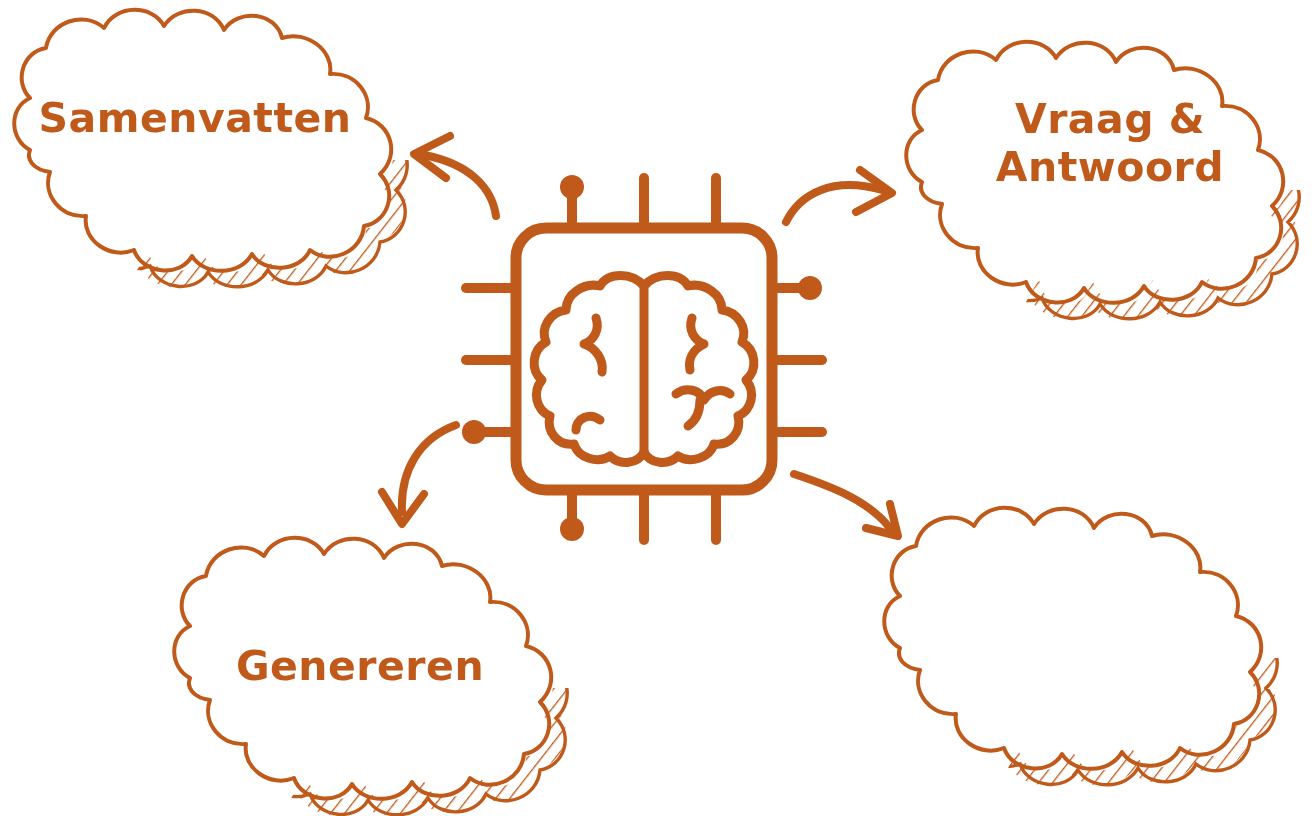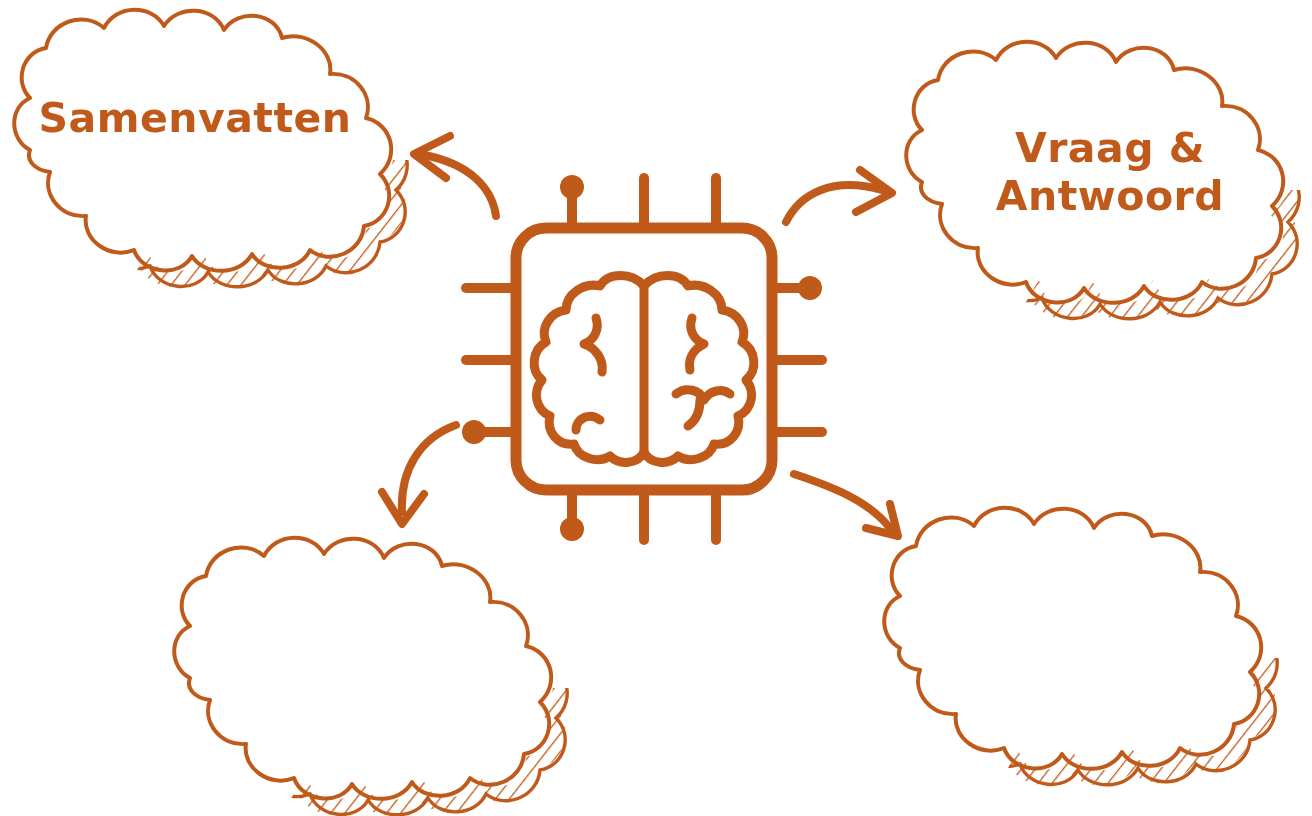--- a/index.html
+++ b/index.html
@@ -35,21 +35,20 @@
     white-space: pre-line;
     pointer-events: none;
   }
   #label-samenvatten {
     left: 30px;  top: 95px;  width: 330px;
     font-size: 41px;
   }
   #label-vraag {
     left: 960px; top: 96px;  width: 300px;
     font-size: 41px;
-    margin-top: 29px;
   }
   #label-genereren {
     left: 210px; top: 643px; width: 300px;
     font-size: 41px;
   }
   #label-vertalen {
     left: 950px; top: 603px; width: 290px;
     font-size: 41px;
   }
 </style>
@@ -282,15 +281,16 @@
         <path d="M 866 528 L 898 536 L 890 504" stroke-width="8"></path>
       </g>
     </g>
   </svg>
 
   <div class="bubble-label" id="label-samenvatten">Samenvatten</div>
 
   <div class="bubble-label" id="label-vraag">Vraag &amp;
 Antwoord</div>
 
+  <div class="bubble-label" id="label-genereren">Genereren</div>
 
 
 </div>
 
 </body></html>

